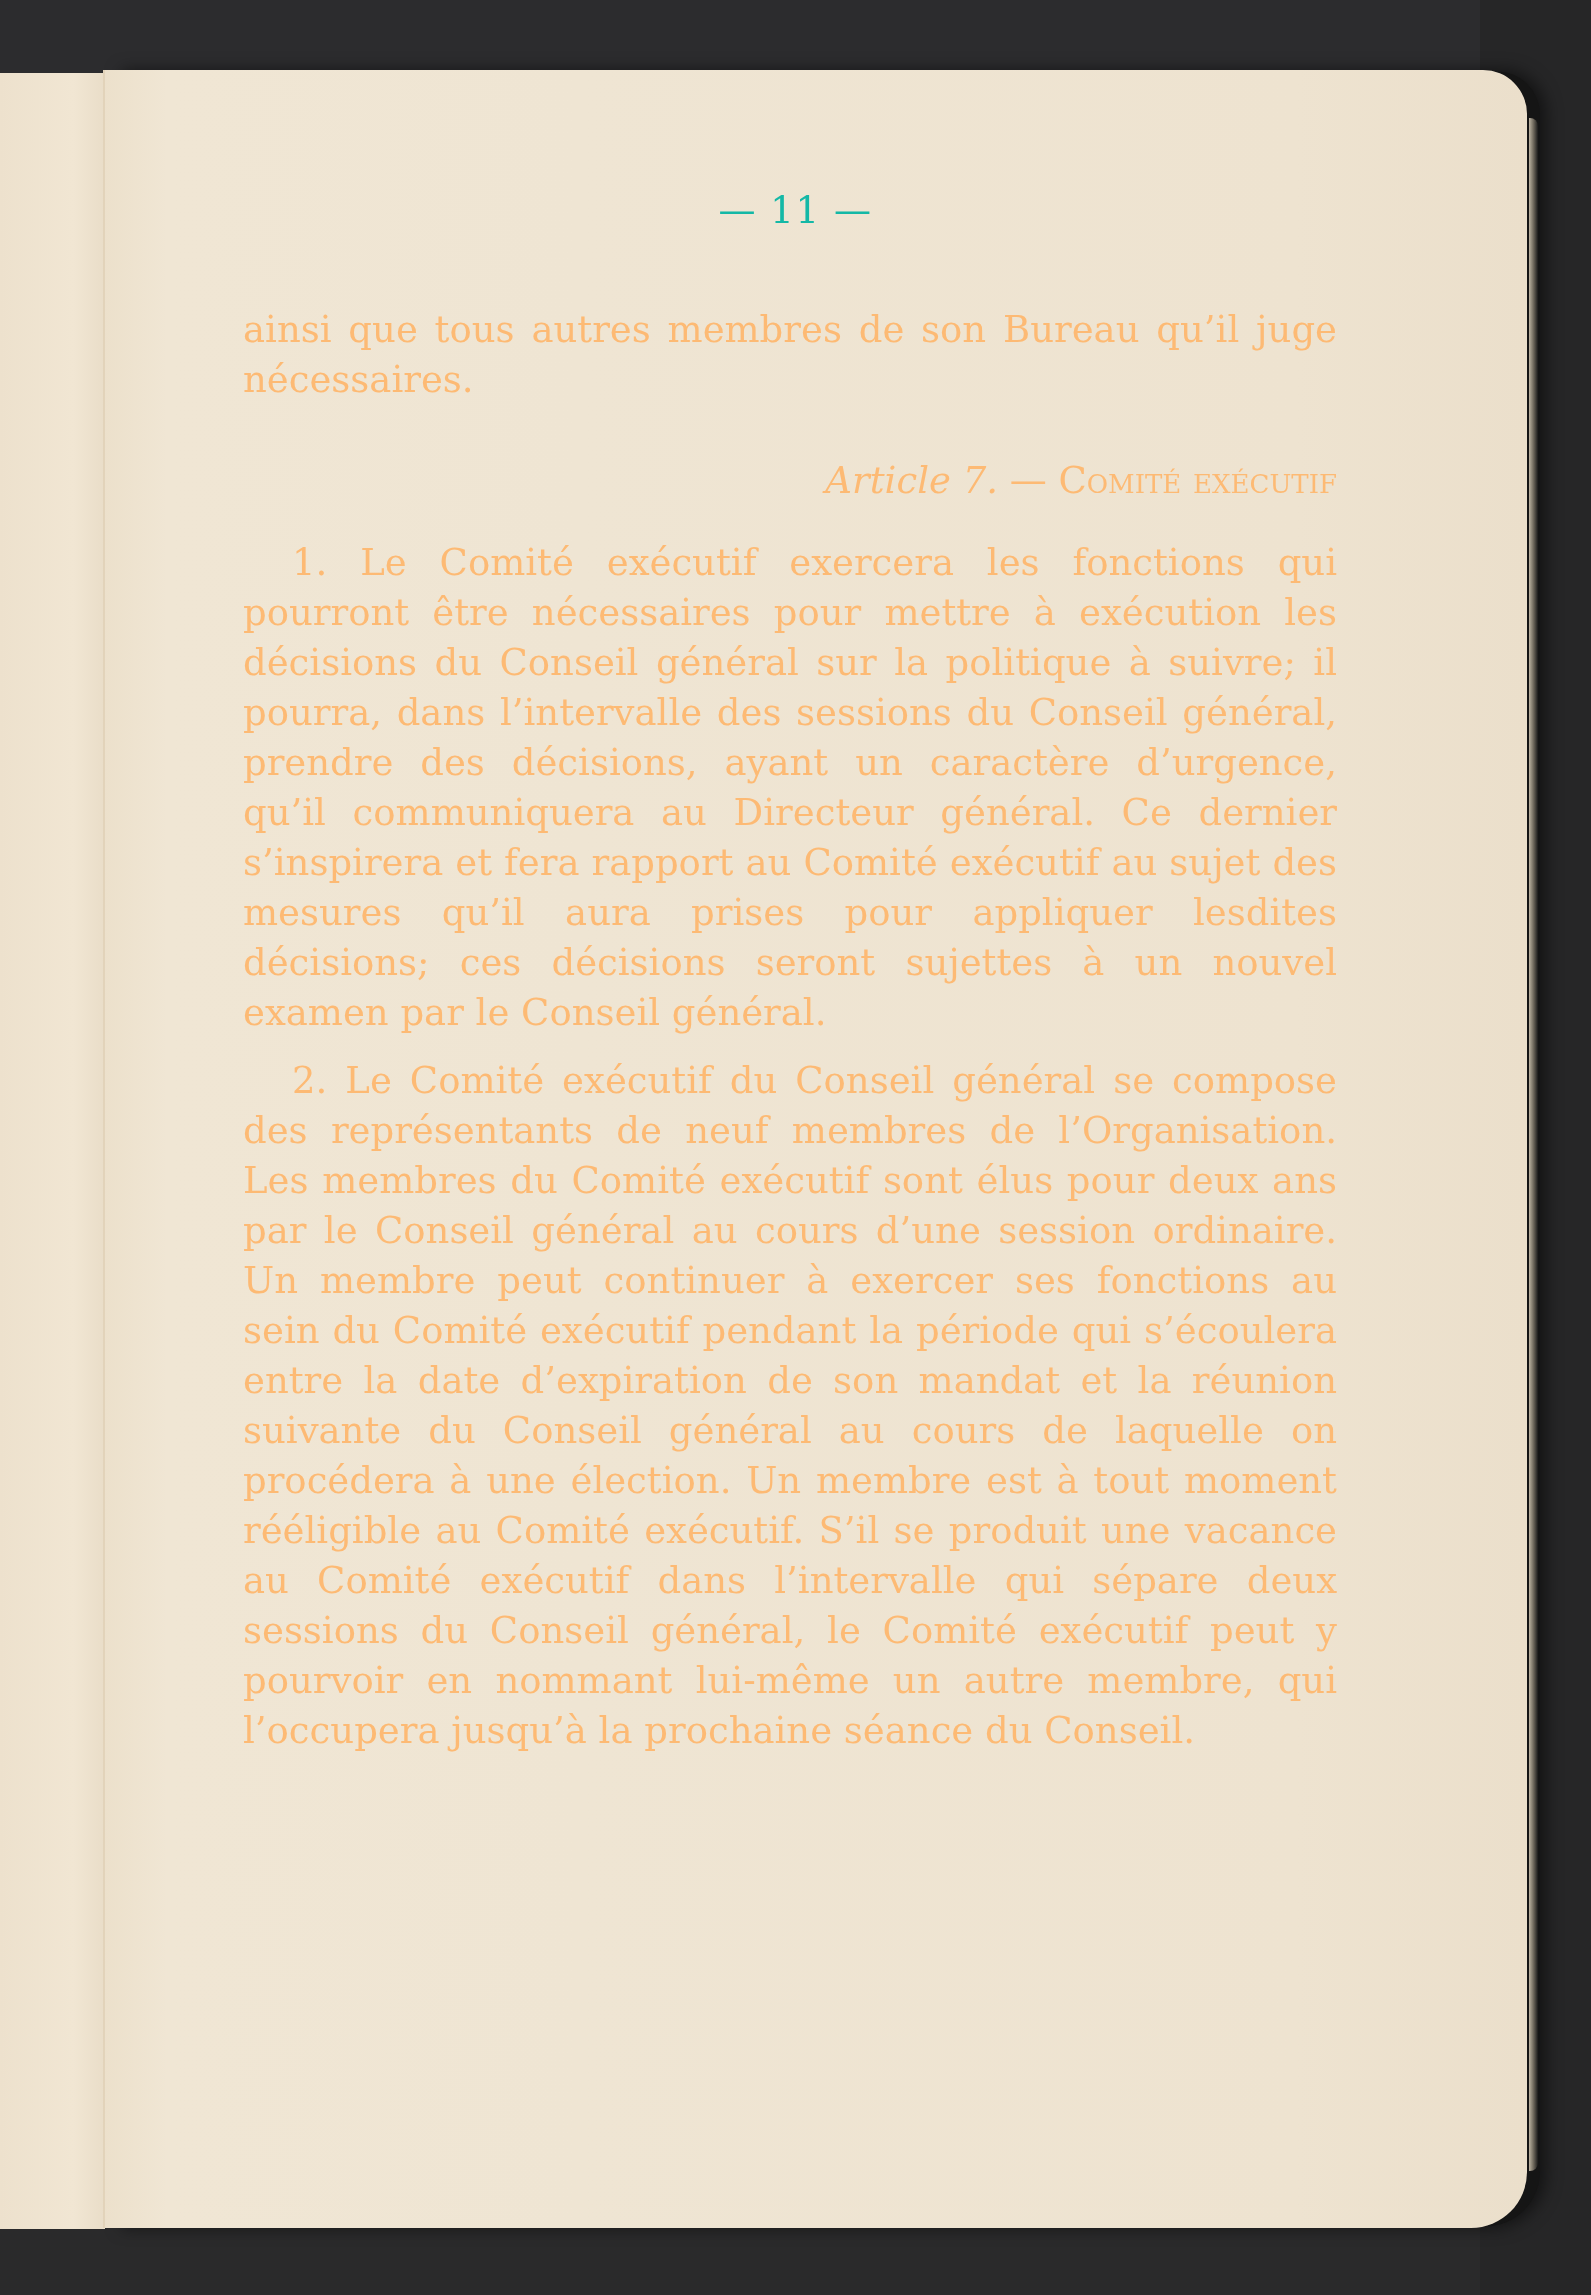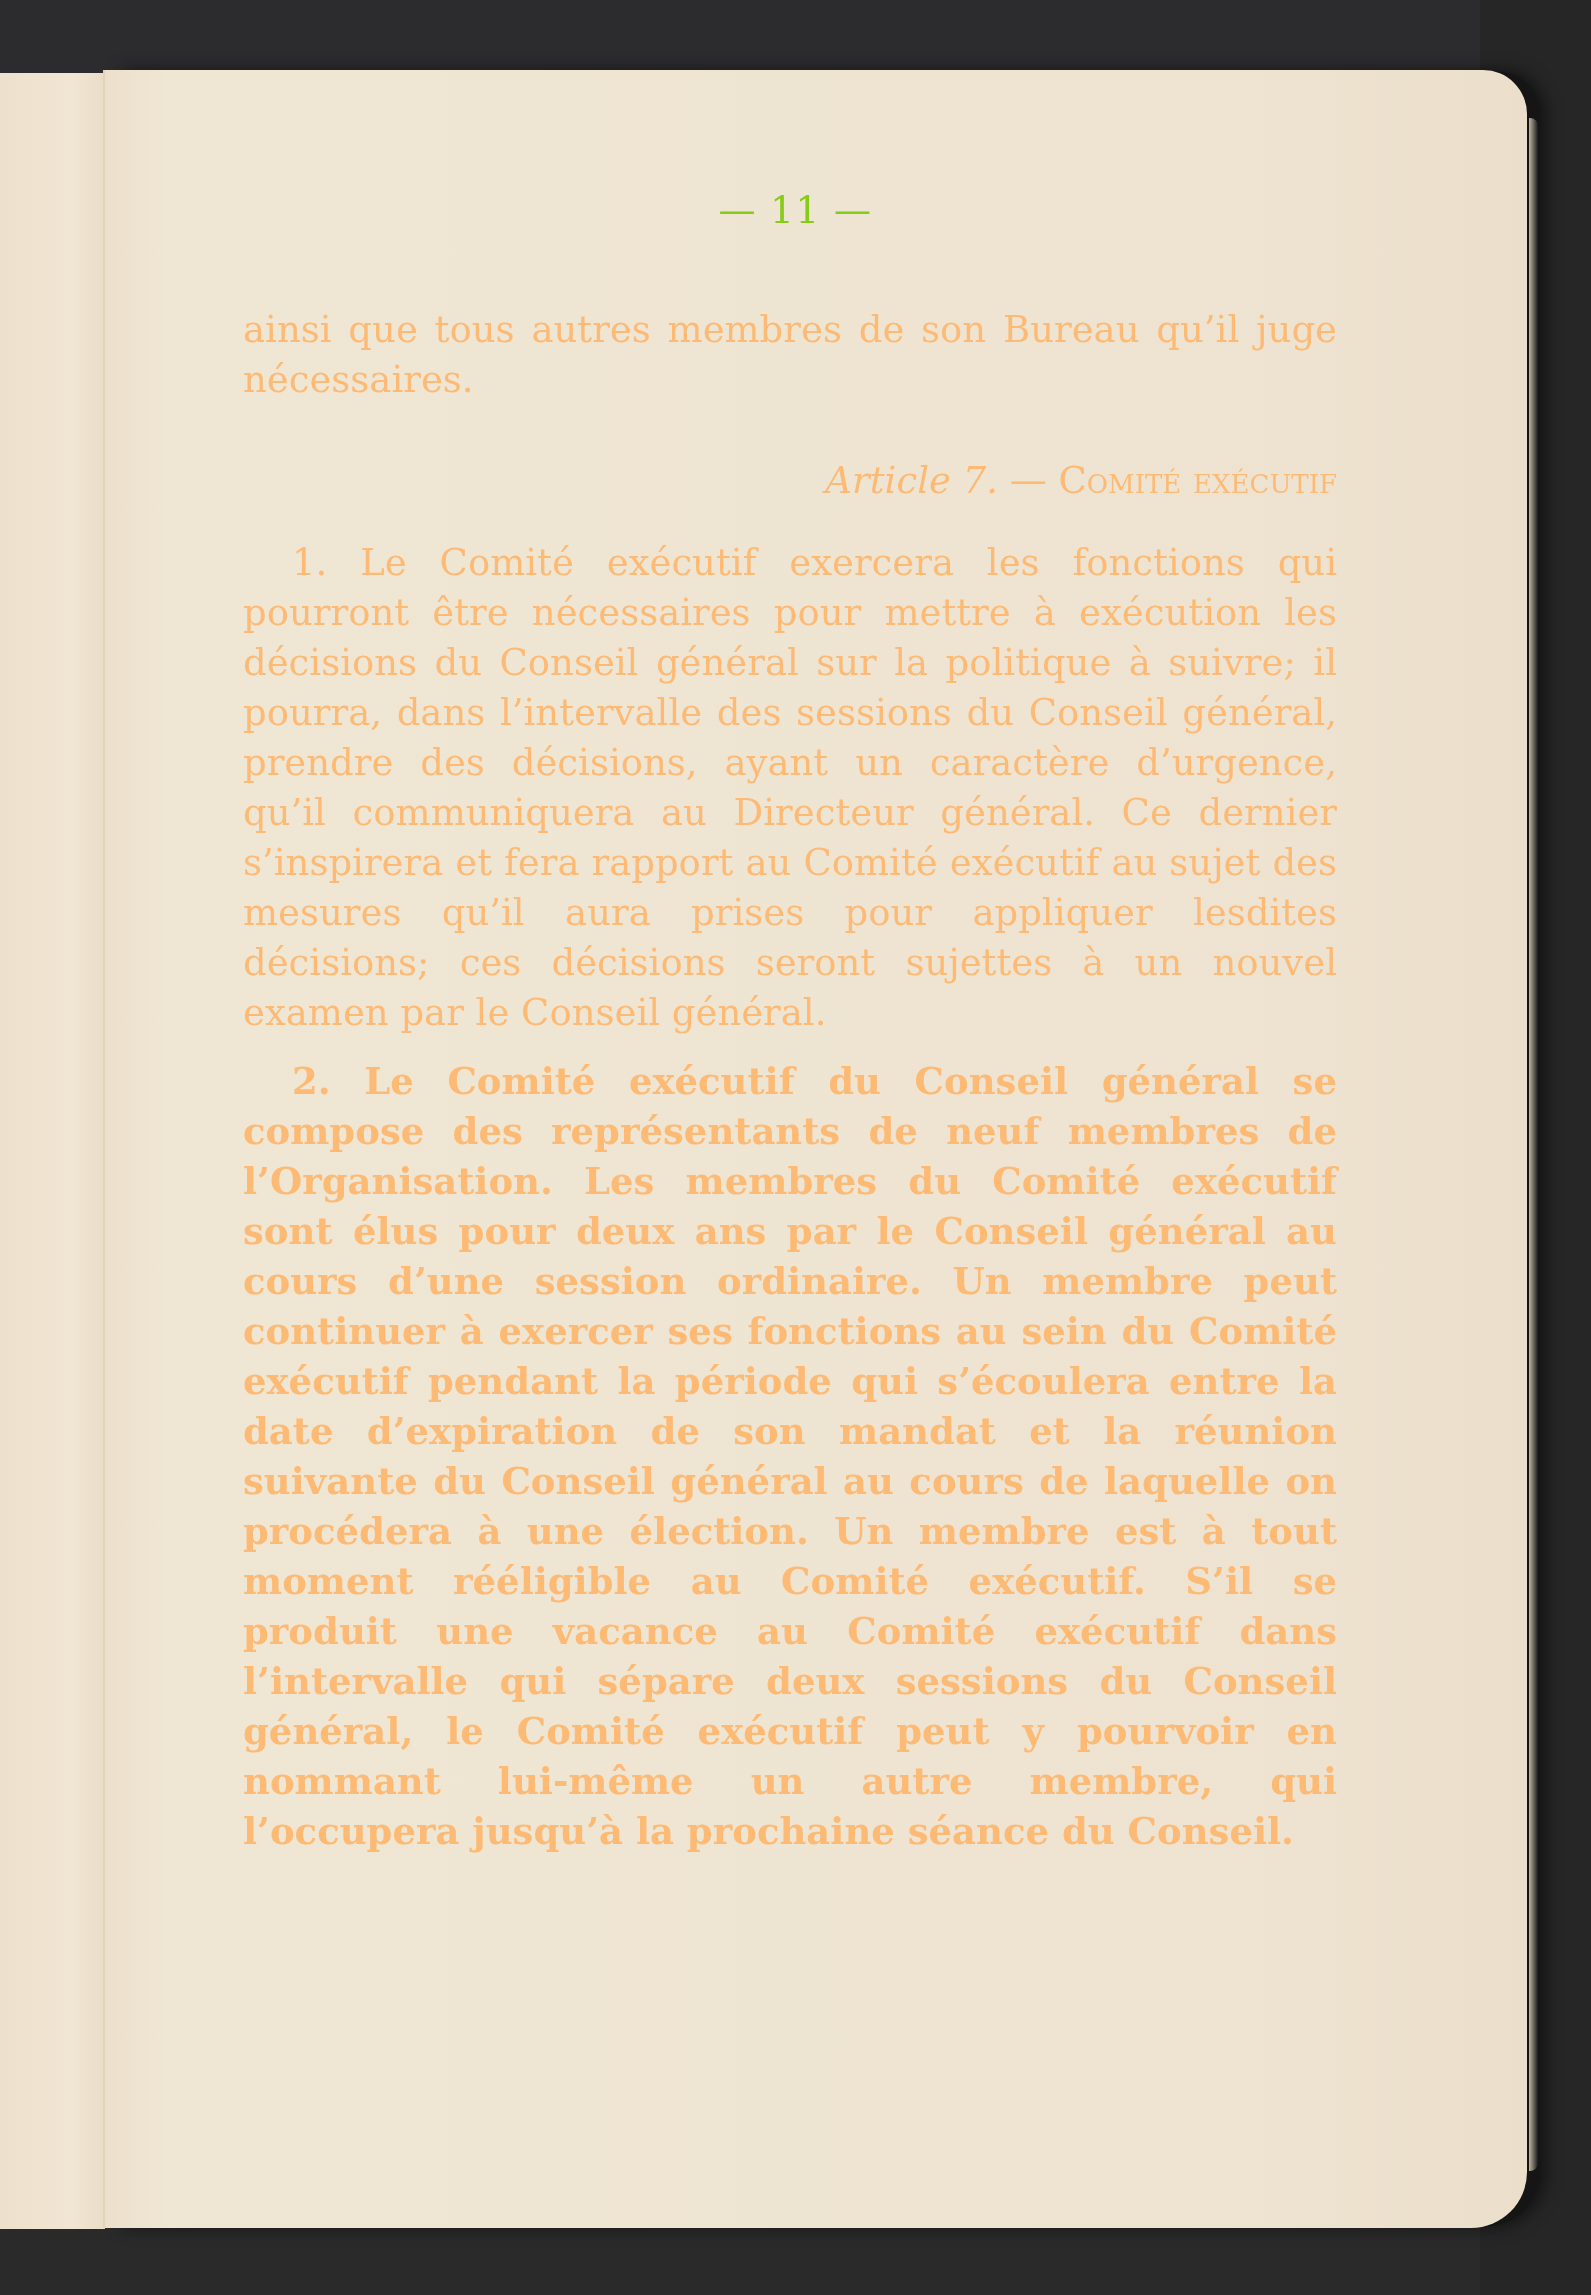--- a/index.html
+++ b/index.html
@@ -29,31 +29,31 @@
     position: absolute; left: 0; top: 0; width: 2.4px; height: 100%;
     background: #e2d3ba;
   }
   .text-block {
     position: absolute; left: 243px; top: 191px; width: 1094px;
     color: #fdba74; font-size: 37px; line-height: 50px;
     text-align: justify;
   }
   .page-number {
     position: absolute; left: 0; width: 1591px; top: 189px;
-    text-align: center; font-size: 37px; color: #84cc16; letter-spacing: 1.6px;
+    text-align: center; font-size: 37px; color: #14b8a6; letter-spacing: 1.6px;
   }
   .text-block p { margin: 0; }
   .lead-para { margin-top: 114px !important; text-indent: 0; }
   .article-heading {
     text-align: right; margin: 51px 0 32px 0 !important; font-size: 37px;
   }
   .article-heading .art-label { font-style: italic; }
   .article-heading .art-title { font-variant: small-caps; }
   .numbered { text-indent: 49px; }
-  .para-gap { margin-top: 17.5px !important; font-weight: bold; }
+  .para-gap { margin-top: 17.5px !important; }
 </style>
 </head>
 <body>
 
 <div class="backdrop-top"></div>
 <div class="backdrop-right"></div>
 <div class="left-page"></div>
 
 <div class="page">
   <div class="gutter"></div>

